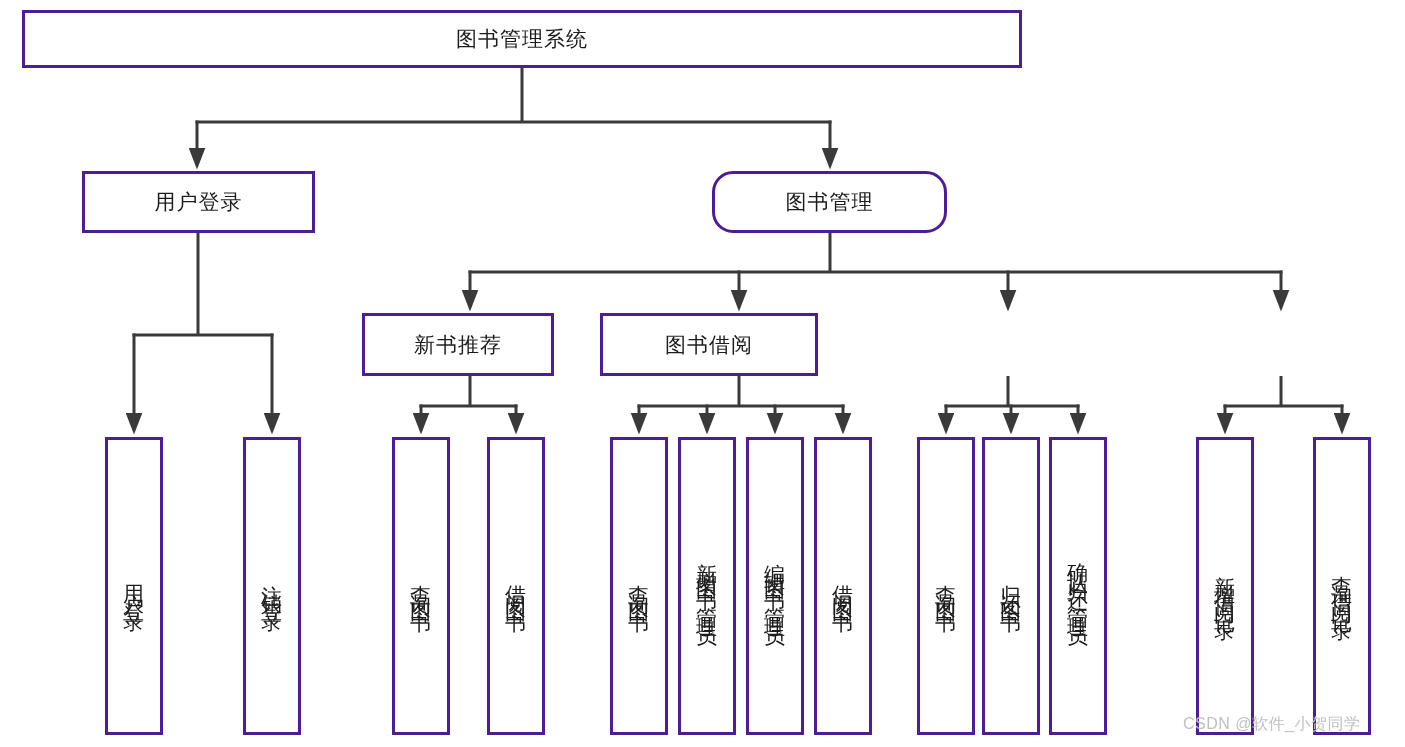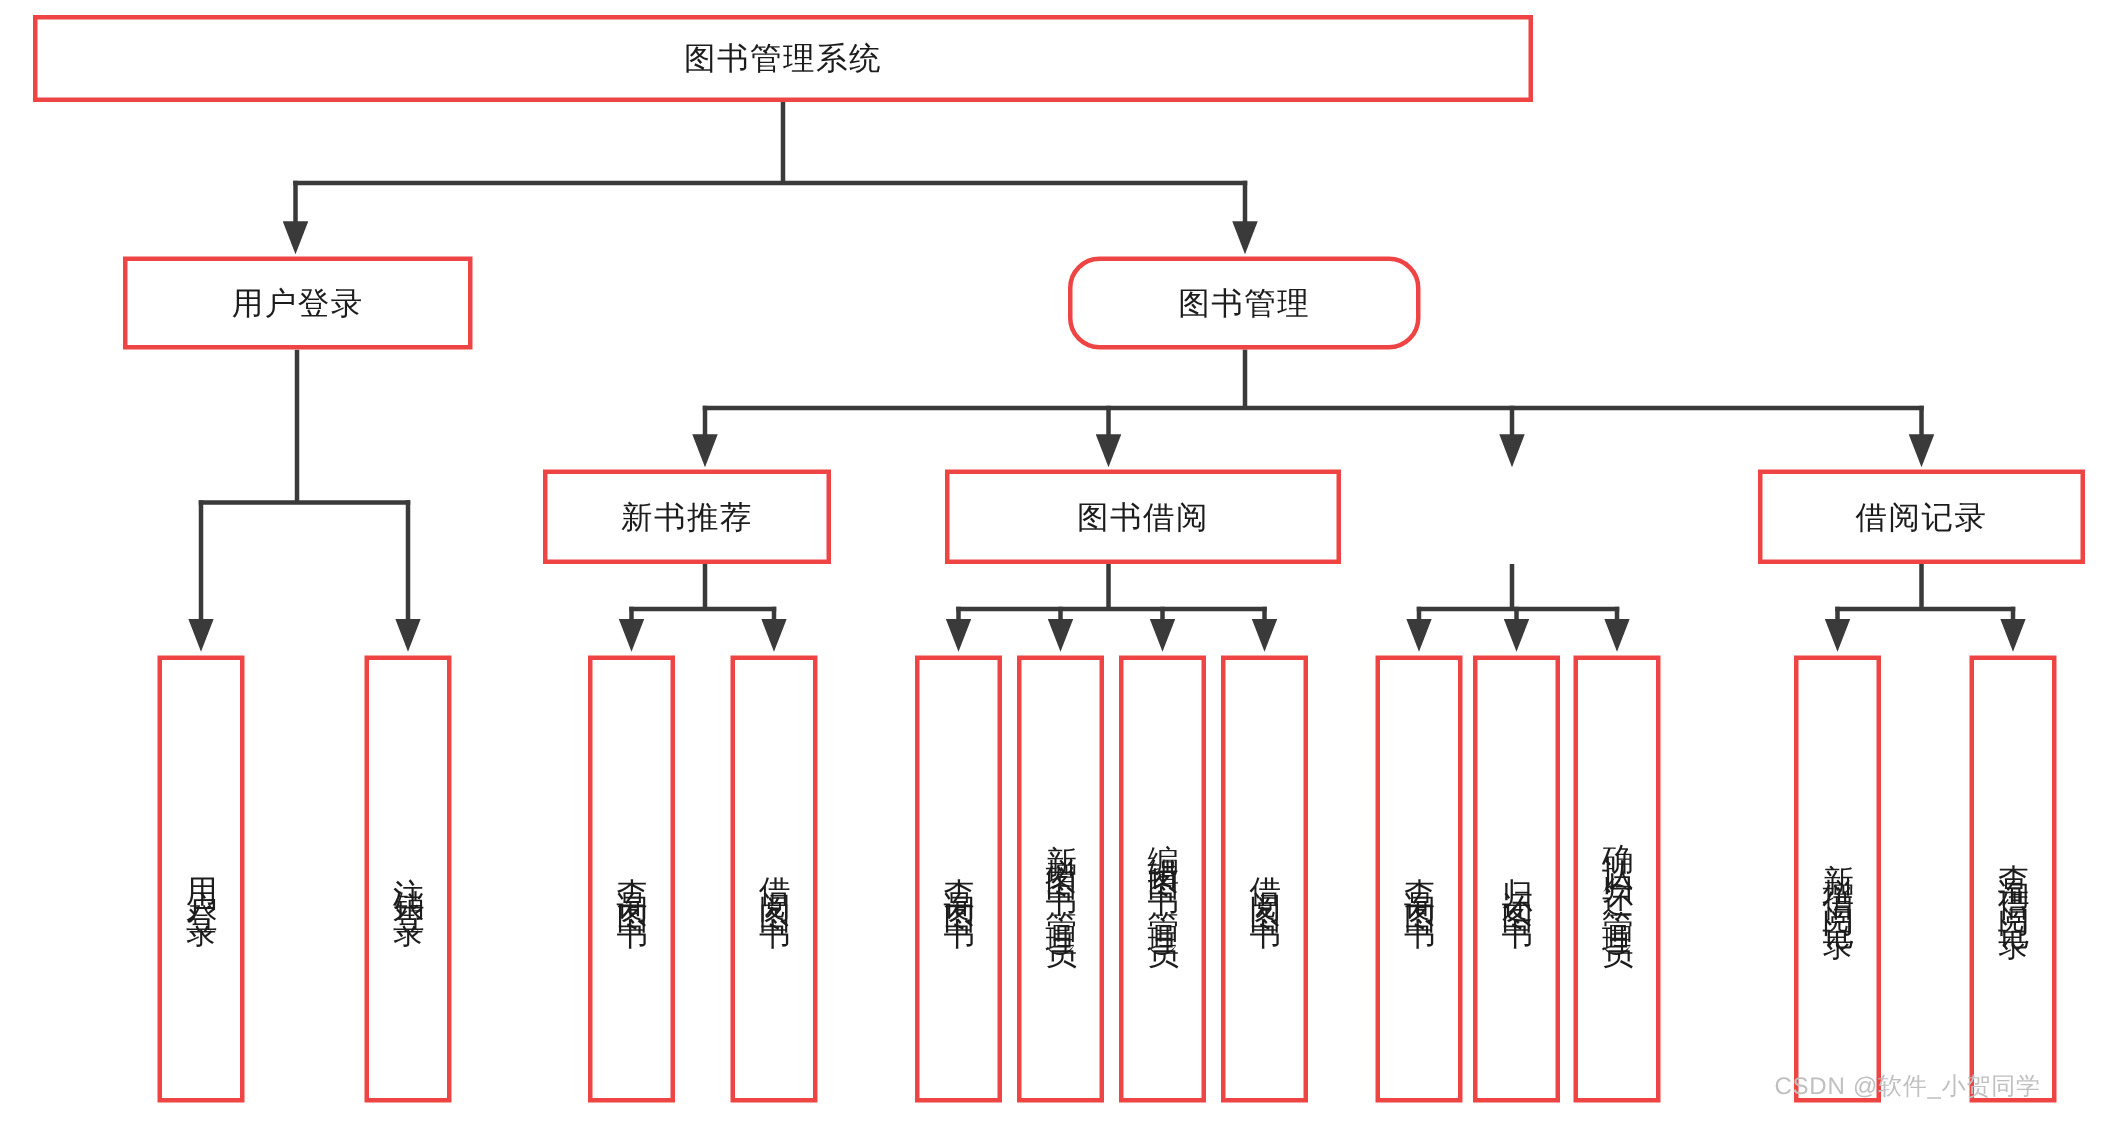--- a/index.html
+++ b/index.html
@@ -7,21 +7,21 @@
     position:relative;
     width:1405px;height:747px;
     background:#ffffff;
     font-family:"Liberation Sans","DejaVu Sans",sans-serif;
     overflow:hidden;
   }
   #wires{position:absolute;left:0;top:0;z-index:1;}
   .node{
     position:absolute;
     box-sizing:border-box;
-    border:3px solid #ef4444;
+    border:3px solid #4c1d95;
     background:#ffffff;
     display:flex;
     align-items:center;
     justify-content:center;
     color:#1c1c1c;
     z-index:2;
   }
   .hbox{font-size:21px;letter-spacing:1px;}
   .vbox{width:58px;height:298px;top:437px;}
   .vbox .vtext{
@@ -98,25 +98,22 @@
   <div class="node hbox" style="left:82px;top:171px;width:233px;height:62px;">
     <span>用户登录</span>
   </div>
   <div class="node hbox" style="left:712px;top:171px;width:235px;height:62px;border-radius:21px;">
     <span>图书管理</span>
   </div>
 
   <div class="node hbox" style="left:362px;top:313px;width:192px;height:63px;">
     <span>新书推荐</span>
   </div>
-  <div class="node hbox" style="left:630px;top:313px;width:264px;height:63px;">
+  <div class="node hbox" style="left:600px;top:313px;width:218px;height:63px;">
     <span>图书借阅</span>
-  </div>
-  <div class="node hbox" style="left:1172px;top:313px;width:218px;height:63px;">
-    <span>借阅记录</span>
   </div>
 
   <div class="node vbox" style="left:105px;">
     <span class="vtext">用户登录</span>
   </div>
   <div class="node vbox" style="left:243px;">
     <span class="vtext">注销登录</span>
   </div>
 
   <div class="node vbox" style="left:392px;">

